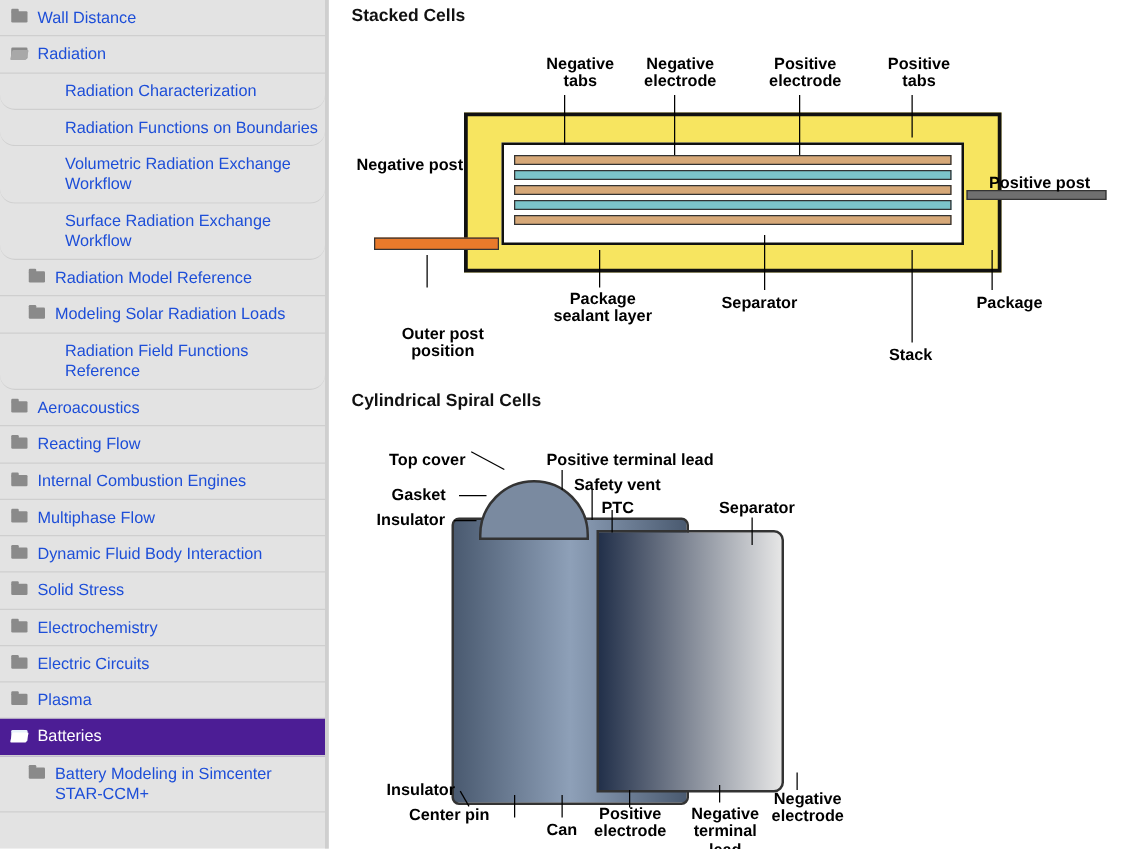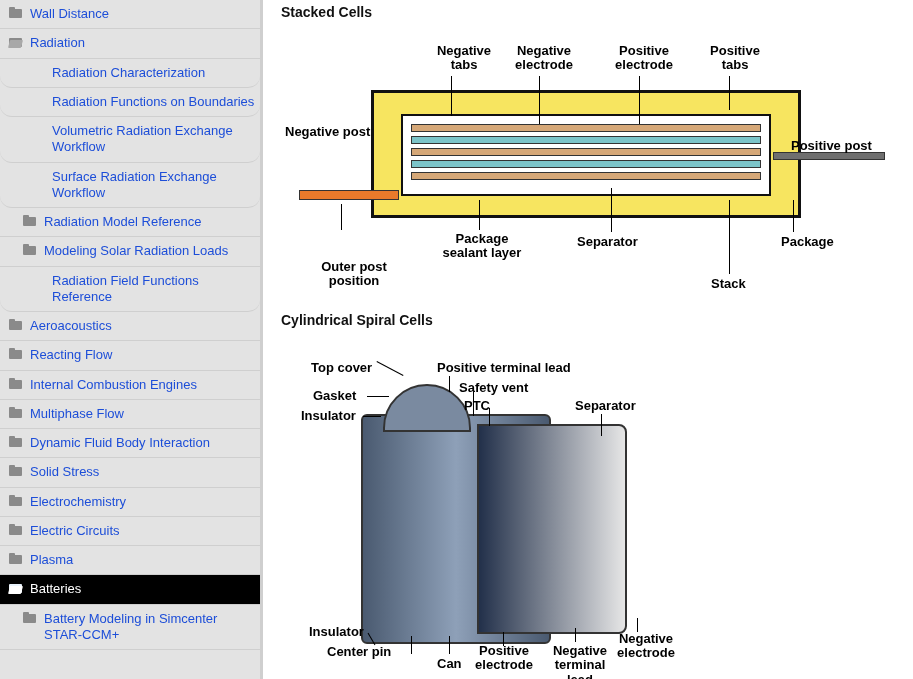--- a/index.html
+++ b/index.html
@@ -23,21 +23,21 @@
   .tree-item {
     display: flex;
     align-items: flex-start;
     padding: 6px 4px 6px 8px;
     border-bottom: 1px solid #cfcfcf;
     cursor: pointer;
     color: #1d4ed8;
     line-height: 1.25;
   }
   .tree-item.selected {
-    background: #000000;
+    background: #4c1d95;
     color: #fff;
   }
   .tree-item .icon {
     width: 16px;
     height: 14px;
     flex-shrink: 0;
     margin-right: 6px;
     margin-top: 1px;
     position: relative;
   }
@@ -264,21 +264,21 @@
   <h3 class="section-heading">Cylindrical Spiral Cells</h3>
   <div class="diagram cyl">
     <div class="cyl-body"></div>
     <div class="cyl-cut"></div>
     <div class="cyl-dome"></div>
 
     <span class="ann" style="left:30px;  top:24px;">Top cover</span>
     <span class="ann" style="left:156px; top:24px;text-align:right;">Positive terminal lead</span>
     <span class="ann" style="left:178px; top:44px;">Safety vent</span>
     <span class="ann" style="left:32px;  top:52px;">Gasket</span>
-    <span class="ann" style="left:183px; top:62px;text-align:center;">PTC</span>
+    <span class="ann" style="left:200px; top:62px;text-align:center;">PTC</span>
     <span class="ann" style="left:294px; top:62px;">Separator</span>
     <span class="ann" style="left:20px;  top:72px;">Insulator</span>
     <span class="ann" style="left:28px;  top:288px;">Insulator</span>
     <span class="ann" style="left:46px;  top:308px;">Center pin</span>
     <span class="ann" style="left:156px; top:320px;">Can</span>
     <span class="ann wrap" style="left:188px; top:308px; width:70px;">Positive electrode</span>
     <span class="ann wrap" style="left:264px; top:308px; width:70px;">Negative terminal lead</span>
     <span class="ann wrap" style="left:330px; top:296px; width:70px;">Negative electrode</span>
 
     <div class="lead" style="left:94px;  top:32px;  width:30px; transform:rotate(28deg);"></div>

